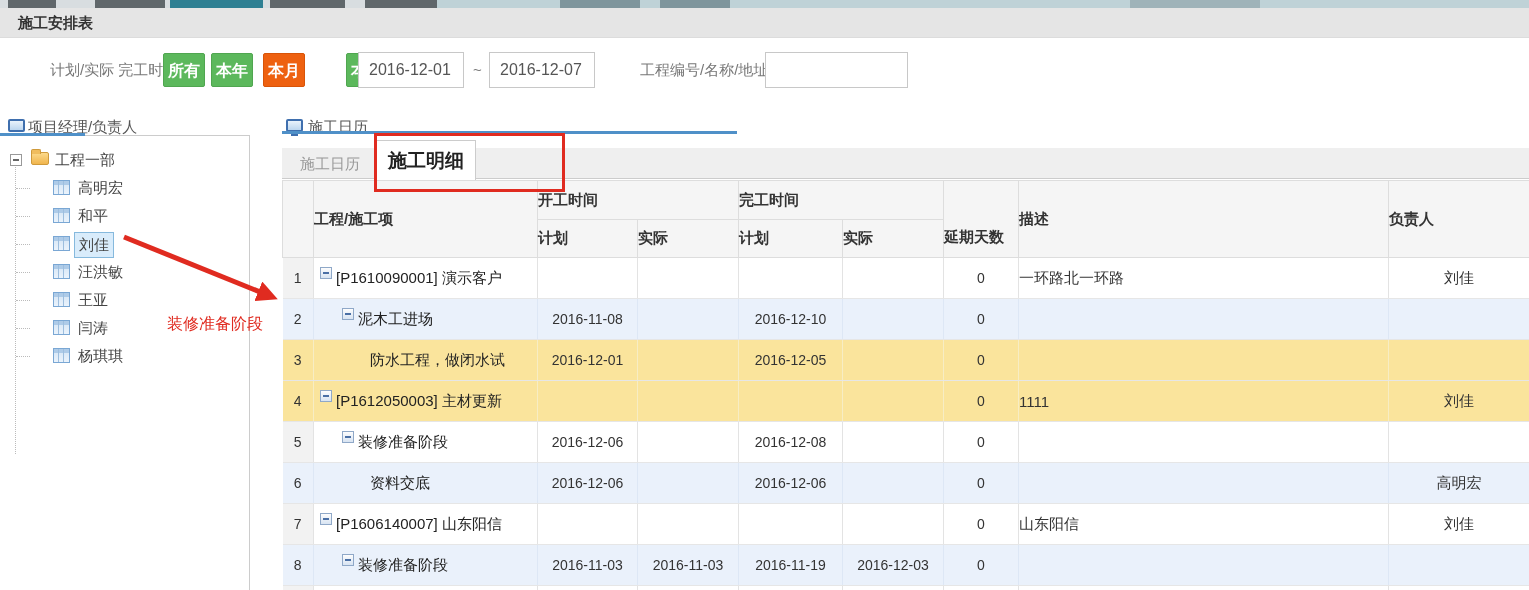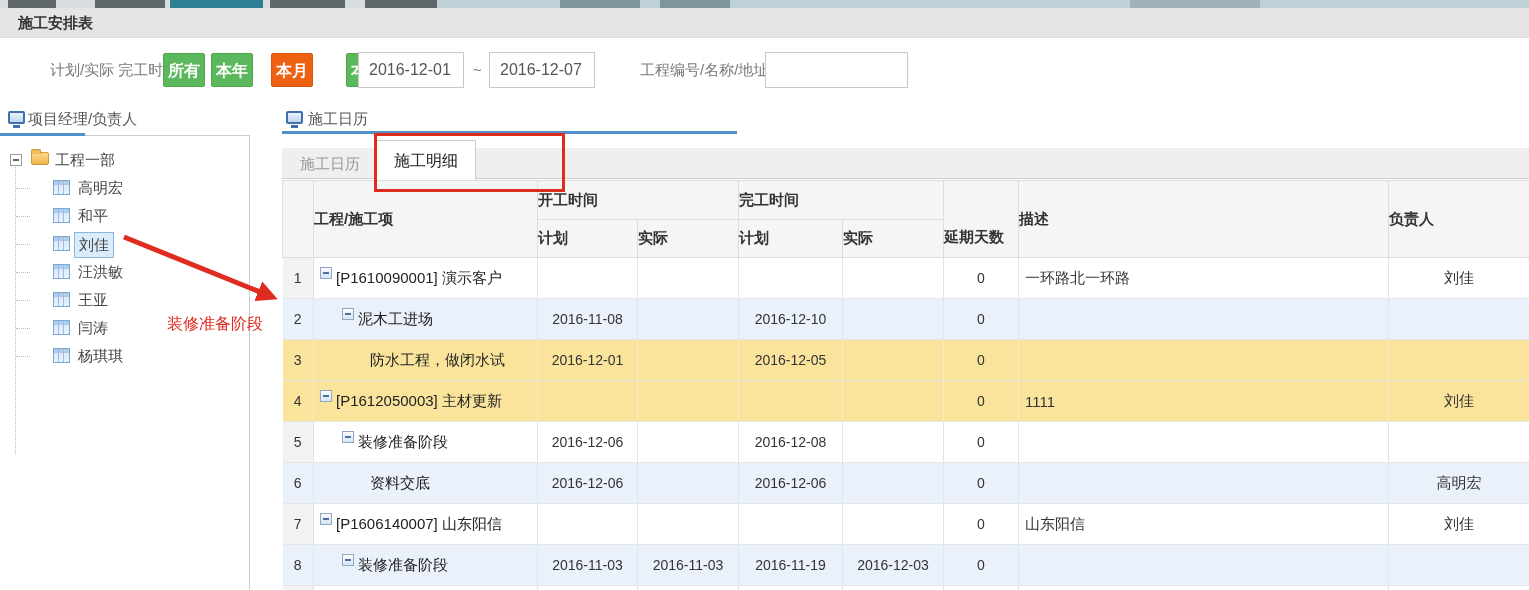--- a/index.html
+++ b/index.html
@@ -28,21 +28,21 @@
   .qbtn { position:absolute; top:13px; height:34px; width:42px; line-height:34px; text-align:center; color:#fff; font-size:16px; font-weight:bold; border-radius:2px; cursor:pointer; }
   .qbtn.green { background:#5cb85c; border:1px solid #50a650; }
   .qbtn.orange { background:#ee6110; border:1px solid #d85408; }
   .date-input { position:absolute; top:12px; height:36px; width:106px; border:1px solid #c8c8c8; font-size:16px; color:#555; text-align:left; padding-left:10px; font-family:"Liberation Sans","DejaVu Sans",sans-serif; background:#fff; }
   .tilde { position:absolute; top:0; line-height:60px; font-size:15px; color:#777; }
   .kw-input { position:absolute; left:765px; top:12px; height:36px; width:143px; border:1px solid #c8c8c8; font-size:15px; padding:0 6px; background:#fff; }
   .search-btn { position:absolute; left:928px; top:12px; width:100px; height:37px; background:linear-gradient(#d7ecf7,#a9d6ec); border:1px solid #5ba3c9; color:#1b6d96; font-size:16px; text-align:center; line-height:35px; cursor:pointer; }
 
   
   .sidebar { position:absolute; left:0; top:108px; width:250px; height:482px; background:#fff; }
-  .panel-head { position:relative; height:25px; }
+  .panel-head { position:relative; height:25px;margin-top:8px; }
   .panel-head .txt { position:absolute; left:28px; top:2px; font-size:15px; color:#555; }
   .monitor-icon { position:absolute; left:8px; top:3px; width:17px; height:13px; border:2px solid #3f6fae; border-radius:2px; background:linear-gradient(#eaf3fc,#bcd6ef); }
   .monitor-icon:after { content:""; position:absolute; left:3px; top:12px; width:7px; height:3px; background:#3f6fae; }
   .sidebar .head-line { position:absolute; left:0; top:25px; width:250px; height:3px; }
   .sidebar .head-line .gray { position:absolute; left:0; top:2px; width:250px; height:1px; background:#ccc; }
   .sidebar .head-line .blue { position:absolute; left:0; top:0; width:85px; height:3px; background:#4f90c8; }
   .tree-box { position:absolute; left:0; top:28px; width:250px; height:454px; border-right:1px solid #ccc; }
   .tree-vline { position:absolute; left:15px; top:24px; width:1px; height:294px; border-left:1px dotted #bbb; }
   .tree-root { position:absolute; left:0; top:10px; height:28px; width:250px; }
   .expand-box { position:absolute; left:10px; top:8px; width:12px; height:12px; border:1px solid #999; background:#fff; }
@@ -60,33 +60,33 @@
   .tree-item .txt { position:absolute; left:78px; top:0; line-height:28px; font-size:15px; color:#444; }
   .tree-item.selected .txt { background:#d9ecfb; border:1px solid #86b9dd; padding:0 4px; left:74px; line-height:24px; margin-top:2px; }
 
   
   .main { position:absolute; left:282px; top:108px; width:1247px; height:482px; }
   .main .panel-head .txt { left:26px; }
   .main .monitor-icon { left:4px; }
   .main .head-blue { position:absolute; left:0; top:23px; width:455px; height:3px; background:#4f90c8; }
   .tab-strip { position:absolute; left:0; top:40px; width:1247px; height:31px; background:#efefef; border-bottom:1px solid #ccc; }
   .tab-inactive { position:absolute; left:10px; top:0; line-height:31px; font-size:15px; color:#999; padding:0 8px; cursor:pointer; }
-  .tab-active { position:absolute; left:94px; top:-8px; width:100px; height:55px; background:#fff; border:1px solid #ccc; border-bottom:none; text-align:center; line-height:39px; font-size:16px; font-weight:normal; color:#222; cursor:pointer; }
+  .tab-active { position:absolute; left:94px; top:-8px; width:100px; height:55px; background:#fff; border:1px solid #ccc; border-bottom:none; text-align:center; line-height:39px; font-size:19px; font-weight:bold; color:#222; cursor:pointer; }
 
   
   table.sched { position:absolute; left:0; top:72px; width:1247px; border-collapse:collapse; table-layout:fixed; }
   table.sched th { background:#f5f5f5; border:1px solid #ddd; font-size:15px; font-weight:bold; color:#333; text-align:left; }
   table.sched thead tr.h1 th { height:39px; }
   table.sched thead tr.h2 th { height:38px; }
   table.sched th.delay-h { vertical-align:bottom; padding-bottom:10px; }
   table.sched td { height:41px; border-right:1px solid #e3e3e3; border-bottom:1px solid #e6e6e6; font-size:14px; color:#333; overflow:hidden; white-space:nowrap; }
   table.sched td.num { text-align:center; }
   table.sched td.itm { font-size:15px; color:#222; }
   table.sched td.date, table.sched td.delay, table.sched td.owner { text-align:center; }
-  table.sched td.desc { text-align:left; padding-left:6px; font-size:15px; }
+  table.sched td.desc { text-align:left; font-size:15px; }
   table.sched td.owner { font-size:15px; }
   tr.r-white td { background:#fff; }
   tr.r-white td.num { background:#f2f2f2; }
   tr.r-blue td { background:#eaf1fb; border-right-color:#dde7f5; }
   tr.r-yellow td { background:#fae49c; border-right-color:#f7edc4; }
   .collapse-icon { display:inline-block; width:12px; height:12px; border:1px solid #8fa8c8; background:linear-gradient(#fdfdfd,#d8e4f2); position:relative; vertical-align:middle; transform:translateY(-6px); margin-right:4px; }
   .collapse-icon:after { content:""; position:absolute; left:2px; top:4px; width:6px; height:2px; background:#4a6fa5; }
   .ind0 { padding-left:6px; } .ind1 { padding-left:28px; } .ind2 { padding-left:56px; }
 
   
@@ -111,21 +111,21 @@
 
 <div class="title-bar">
   <div class="t">施工安排表</div>
 </div>
 
 <div class="filter-bar">
   <div class="lbl lbl-time">计划/实际 完工时间</div>
   <div id="quickButtons">
       <div class="qbtn green" style="left: 163px;">所有</div>
       <div class="qbtn green" style="left: 211px;">本年</div>
-      <div class="qbtn orange" style="left: 263px; margin-left: 8px;">本月</div>
+      <div class="qbtn orange" style="left: 263px;">本月</div>
       <div class="qbtn green" style="left: 312px; margin-left: 34px;">本日</div>
     </div>
   <input class="date-input" style="left: 358px;" value="2016-12-01">
   <div class="tilde" style="left:473px;">~</div>
   <input class="date-input" style="left: 489px;" value="2016-12-07">
   <div class="lbl lbl-kw">工程编号/名称/地址</div>
   <input class="kw-input" value="" style="">
 </div>
 
 <div class="sidebar">

